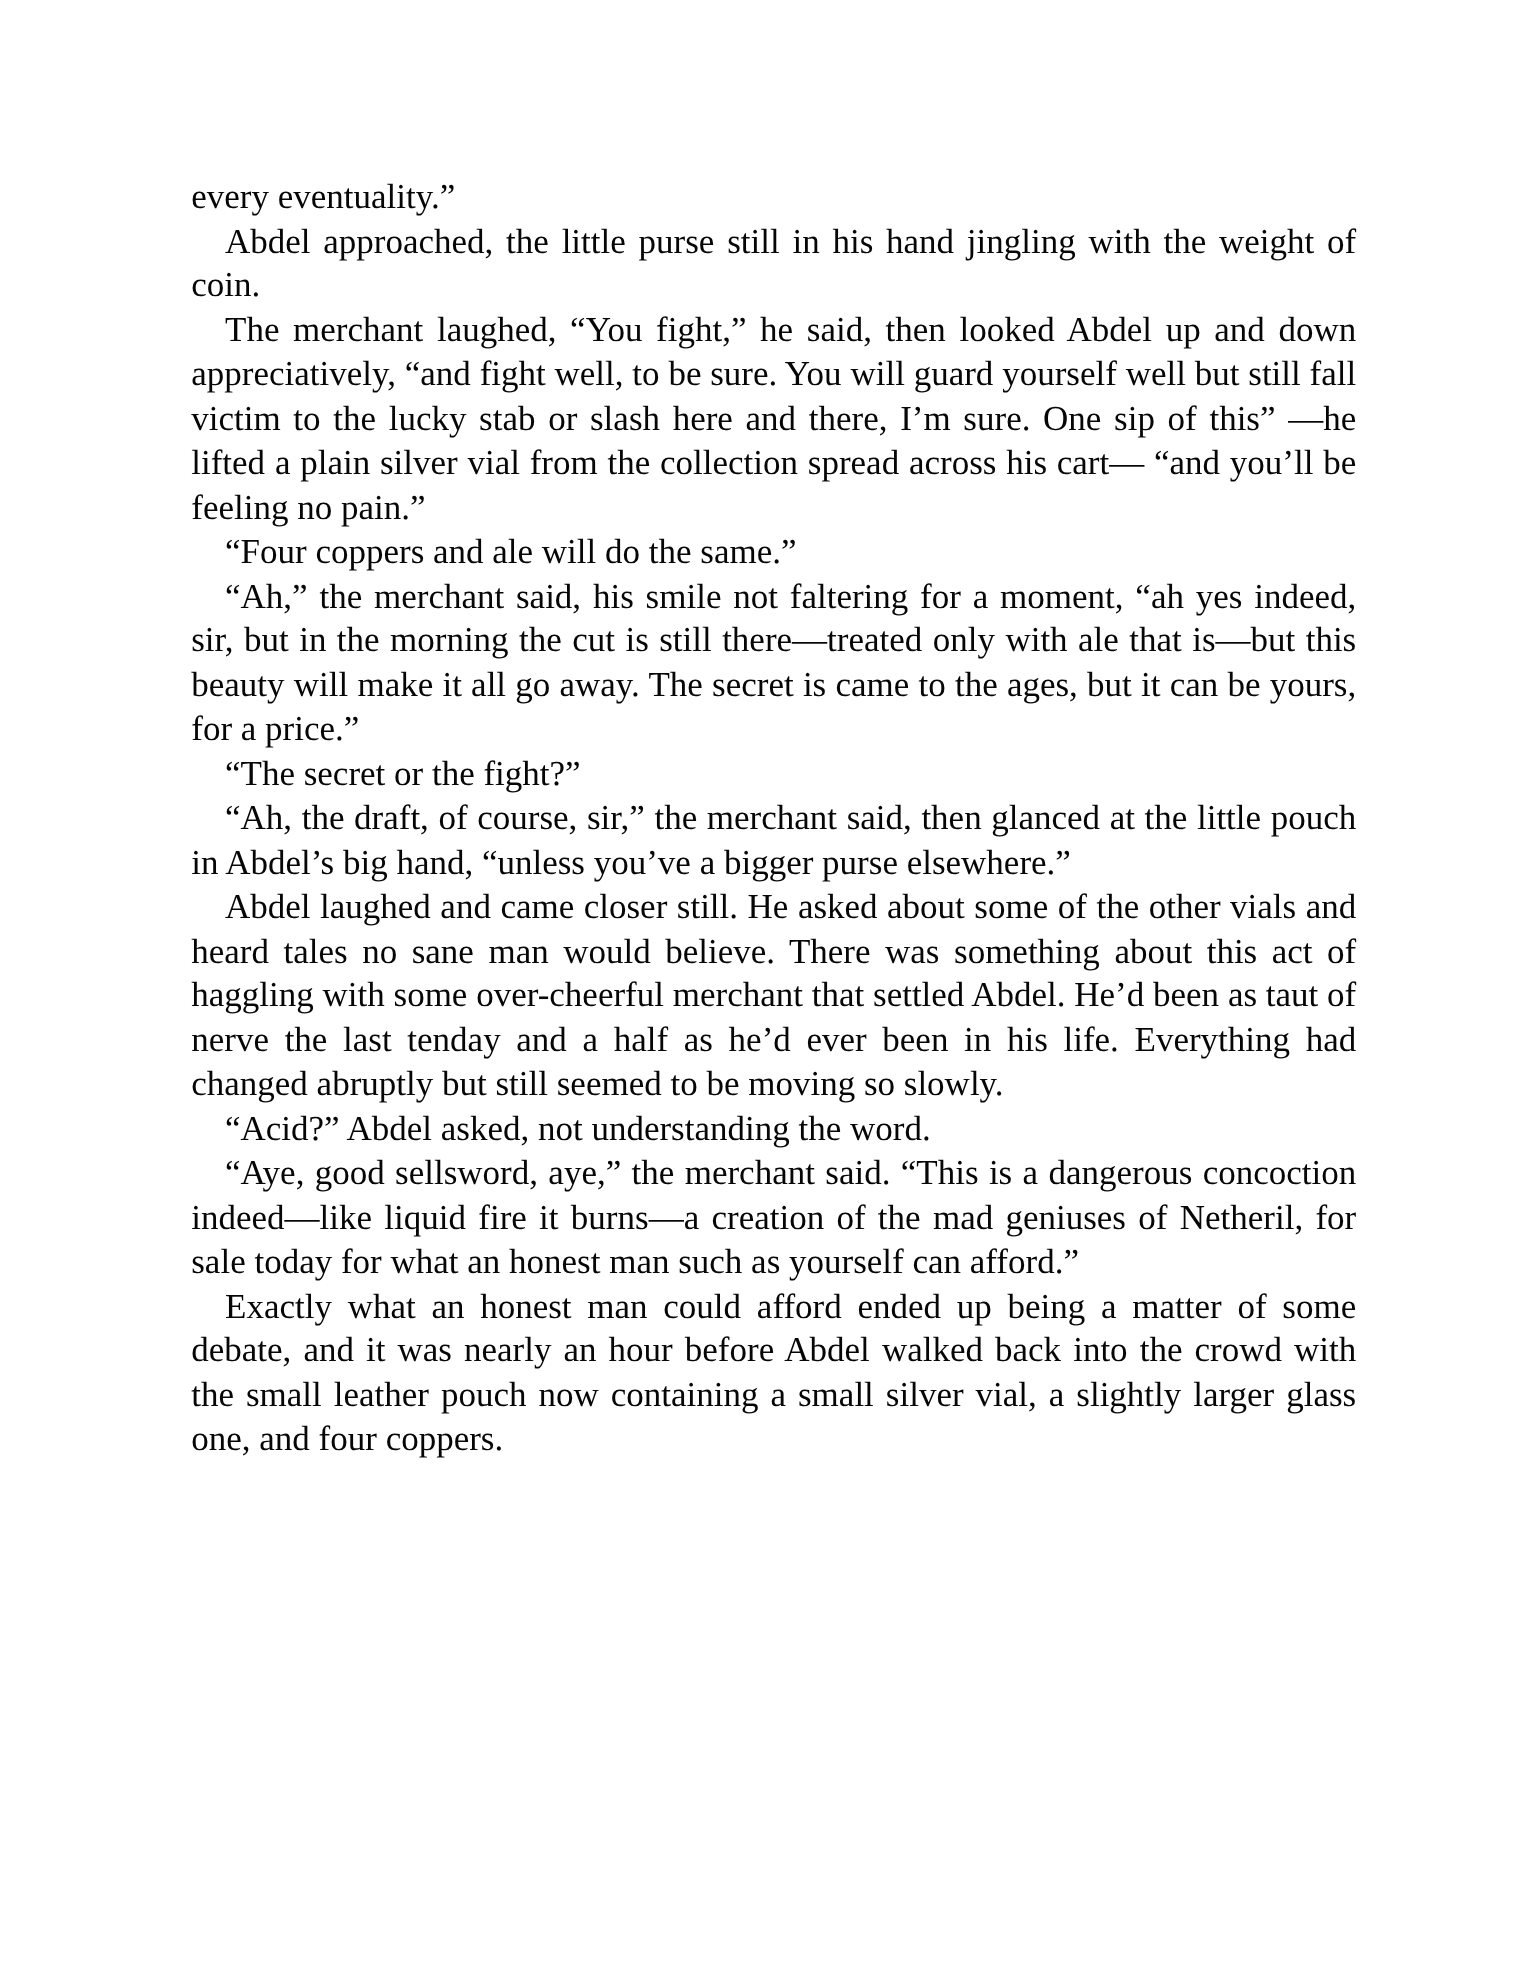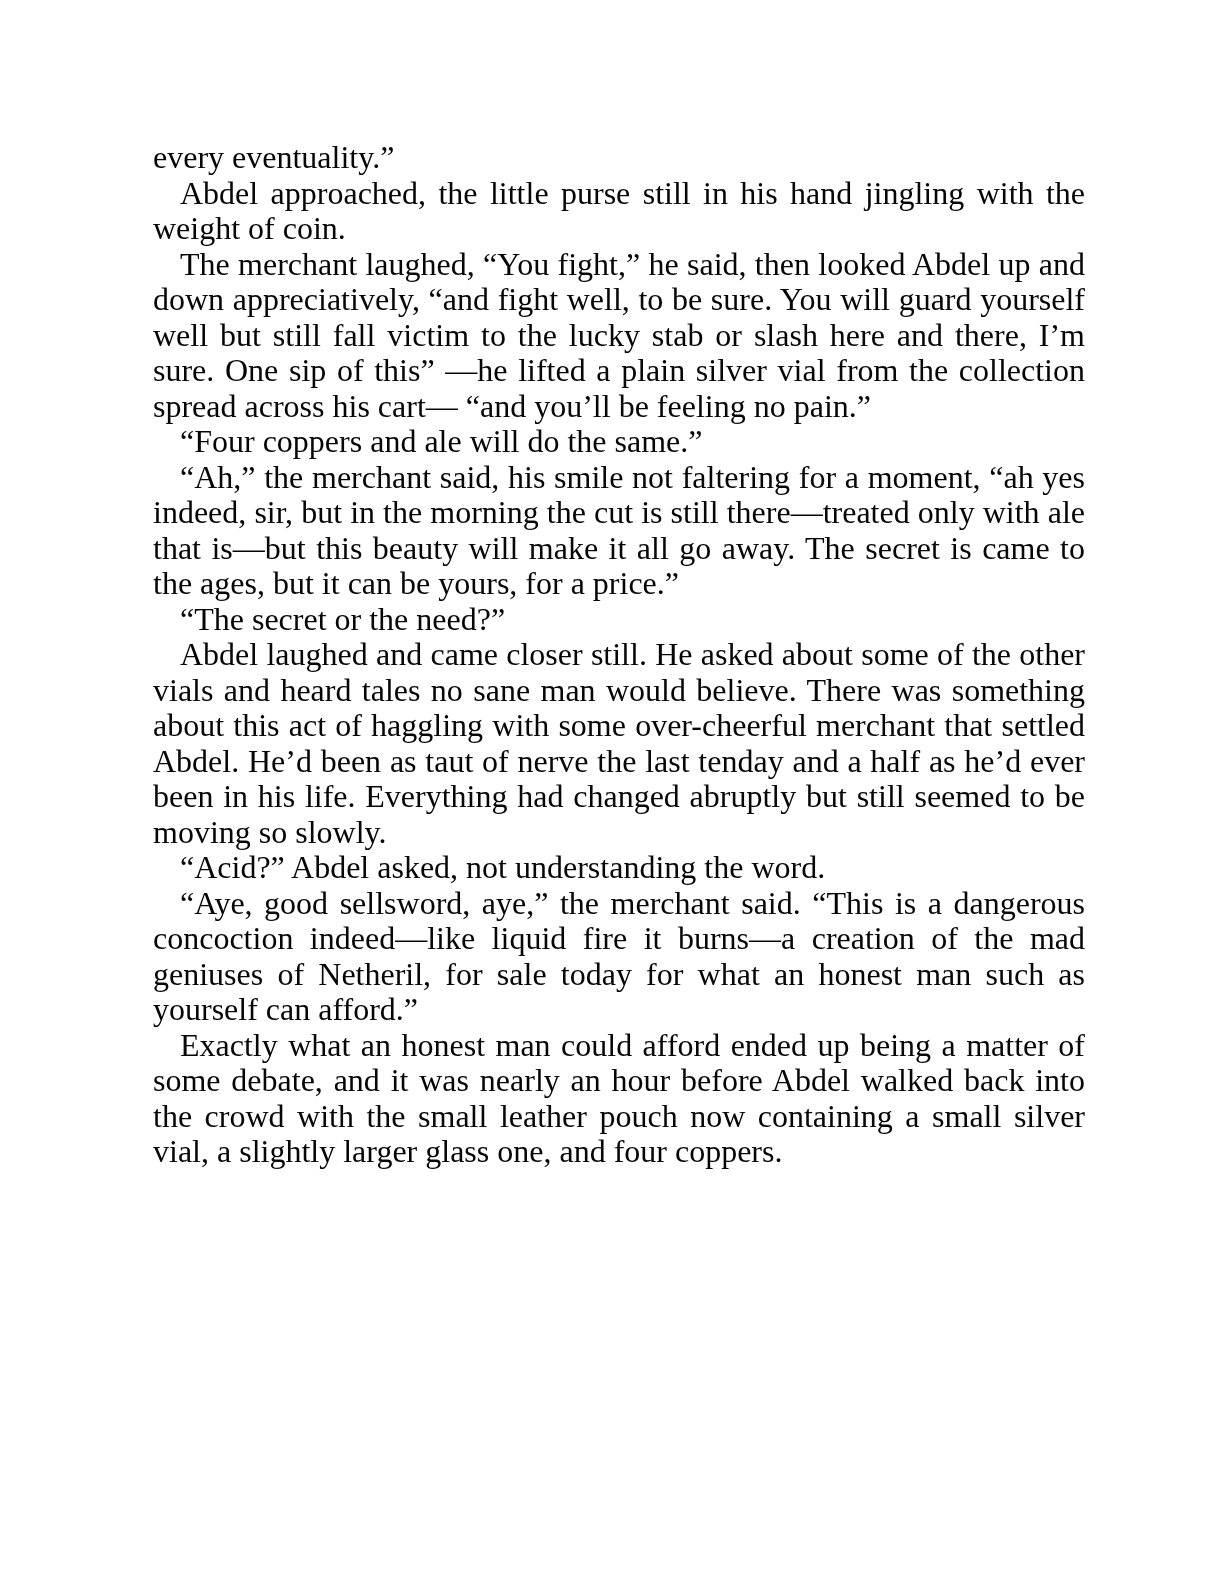--- a/index.html
+++ b/index.html
@@ -13,21 +13,21 @@
     height: 1584px;
     background: #ffffff;
     overflow: hidden;
   }
   .text-block {
     position: absolute;
     left: 153px;
     top: 140px;
     width: 932px;
     font-family: "Liberation Serif", "DejaVu Serif", serif;
-    font-size: 32px;
+    font-size: 28px;
     line-height: 35.5px;
     color: #060606;
     text-align: justify;
     text-justify: inter-word;
   }
   .text-block p {
     margin: 0;
     padding: 0;
     text-indent: 27px;
   }
@@ -38,19 +38,20 @@
 </head>
 <body>
 
 <div class="page">
   <div class="text-block">
     <p class="no-indent">every eventuality.”</p>
     <p>Abdel approached, the little purse still in his hand jingling with the weight of coin.</p>
     <p>The merchant laughed, “You fight,” he said, then looked Abdel up and down appreciatively, “and fight well, to be sure. You will guard yourself well but still fall victim to the lucky stab or slash here and there, I’m sure. One sip of this” —he lifted a plain silver vial from the collection spread across his cart— “and you’ll be feeling no pain.”</p>
     <p>“Four coppers and ale will do the same.”</p>
     <p>“Ah,” the merchant said, his smile not faltering for a moment, “ah yes indeed, sir, but in the morning the cut is still there—treated only with ale that is—but this beauty will make it all go away. The secret is came to the ages, but it can be yours, for a price.”</p>
-    <p>“The secret or the need?”</p>
+    <p>“The secret or the fight?”</p>
+    <p>“Ah, the draft, of course, sir,” the merchant said, then glanced at the little pouch in Abdel’s big hand, “unless you’ve a bigger purse elsewhere.”</p>
     <p>Abdel laughed and came closer still. He asked about some of the other vials and heard tales no sane man would believe. There was something about this act of haggling with some over-cheerful merchant that settled Abdel. He’d been as taut of nerve the last tenday and a half as he’d ever been in his life. Everything had changed abruptly but still seemed to be moving so slowly.</p>
     <p>“Acid?” Abdel asked, not understanding the word.</p>
     <p>“Aye, good sellsword, aye,” the merchant said. “This is a dangerous concoction indeed—like liquid fire it burns—a creation of the mad geniuses of Netheril, for sale today for what an honest man such as yourself can afford.”</p>
     <p>Exactly what an honest man could afford ended up being a matter of some debate, and it was nearly an hour before Abdel walked back into the crowd with the small leather pouch now containing a small silver vial, a slightly larger glass one, and four coppers.</p>
   </div>
 </div>
 
 </body></html>

